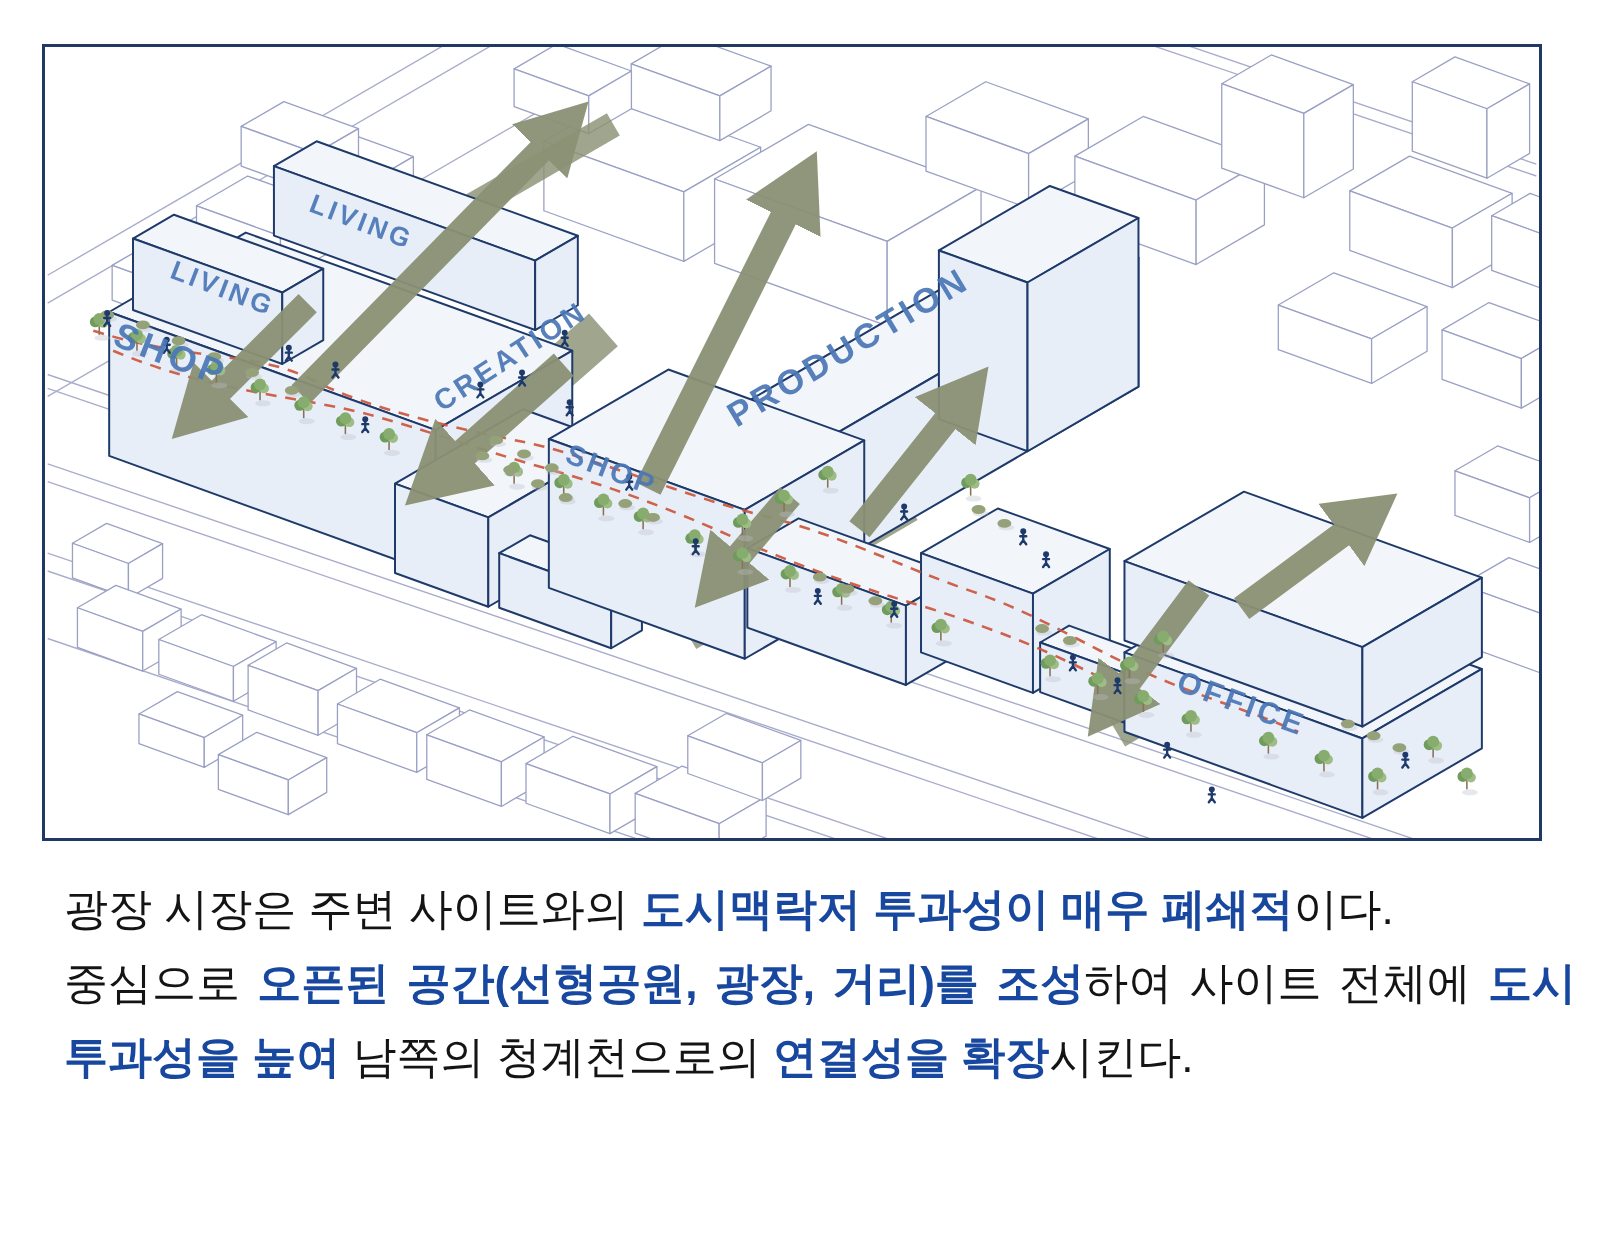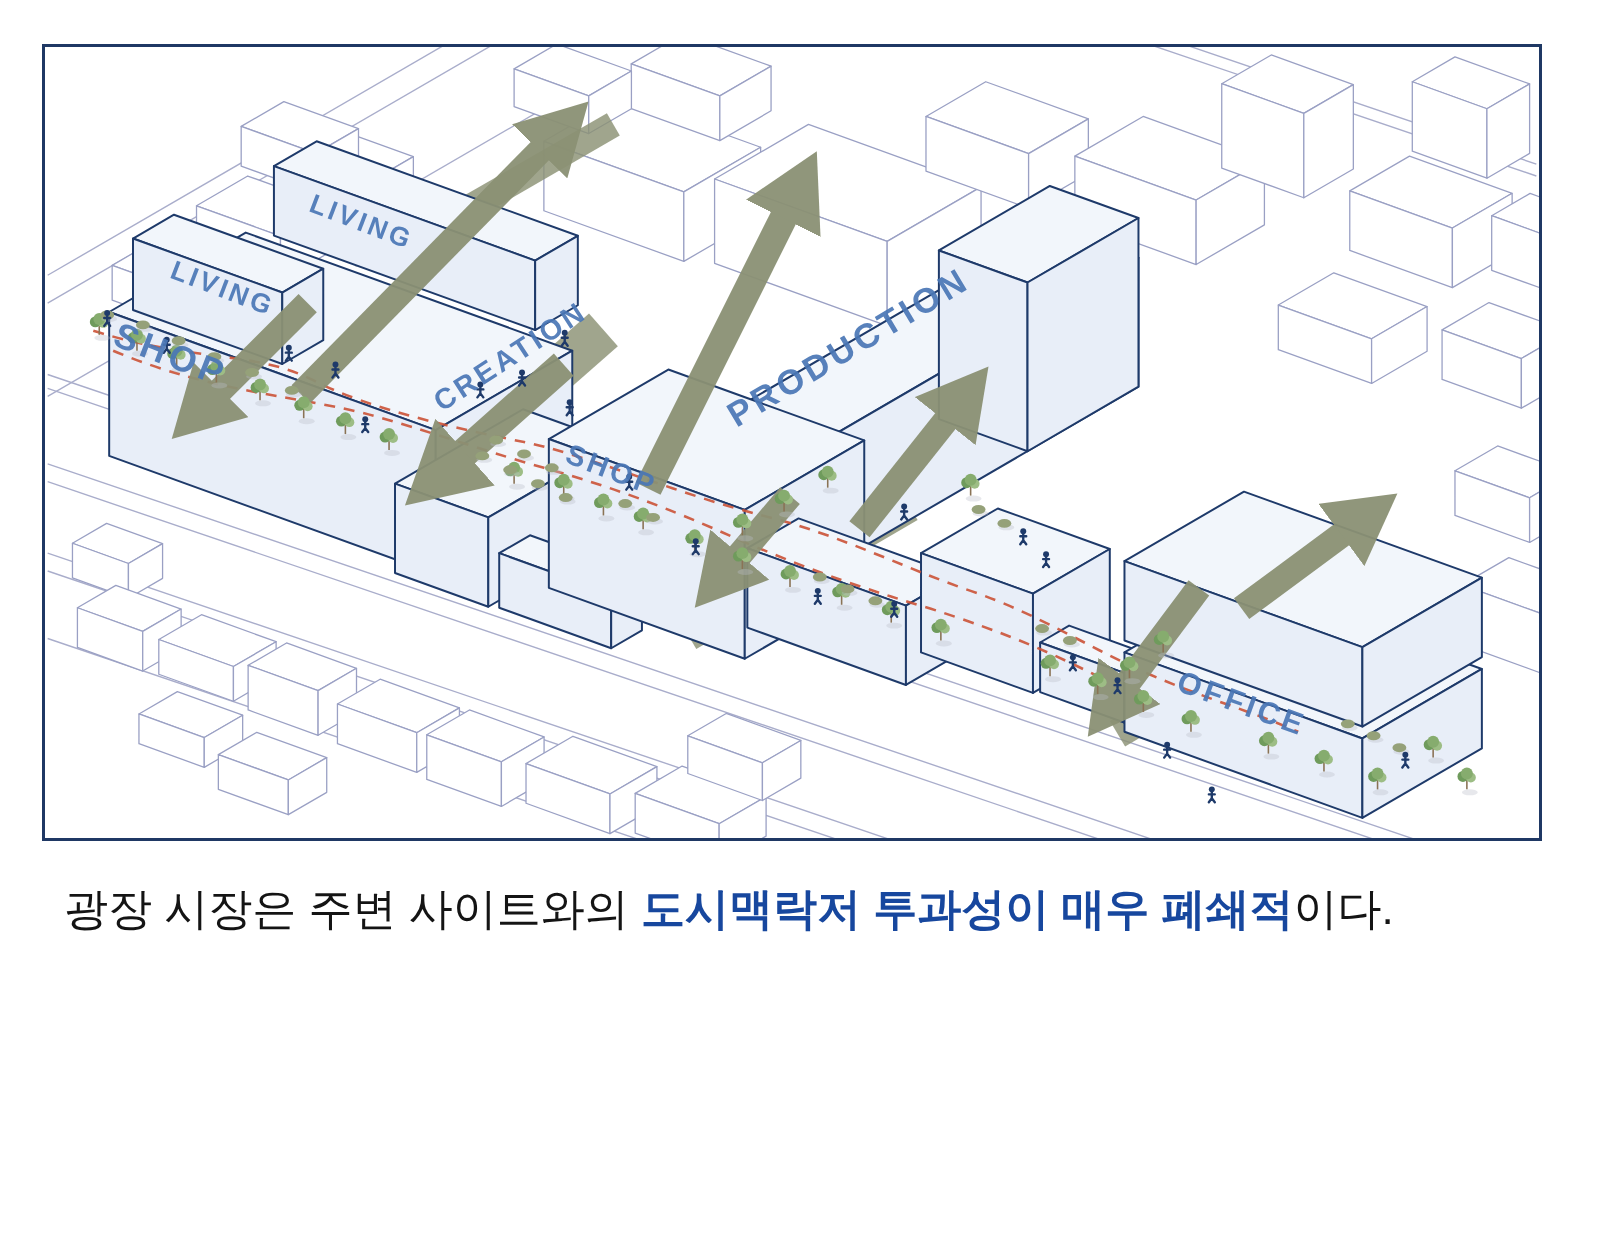--- a/index.html
+++ b/index.html
@@ -639,13 +639,15 @@
       <text class="lbl" font-size="29" transform="translate(397,368) rotate(-33)">CREATION</text>
       <text class="lbl" font-size="29" transform="translate(520,418) rotate(21)">SHOP</text>
       <text class="lbl" font-size="35" transform="translate(694,384) rotate(-31)">PRODUCTION</text>
       <text class="lbl" font-size="31" transform="translate(1136,648) rotate(20)">OFFICE</text>
     </g>
   </svg>
 </div>
 
 <div id="caption">
     <div class="cap-line"><span>광장 시장은 주변 사이트와의 </span><span class="em">도시맥락저 투과성이 매우 폐쇄적</span><span>이다.</span></div>
+    <div class="cap-line just"><span>중심으로 </span><span class="em">오픈된 공간(선형공원, 광장, 거리)를 조성</span><span>하여 사이트 전체에 </span><span class="em">도시</span></div>
+    <div class="cap-line"><span class="em">투과성을 높여</span><span> 남쪽의 청계천으로의 </span><span class="em">연결성을 확장</span><span>시킨다.</span></div>
   </div>
 
 </body></html>

